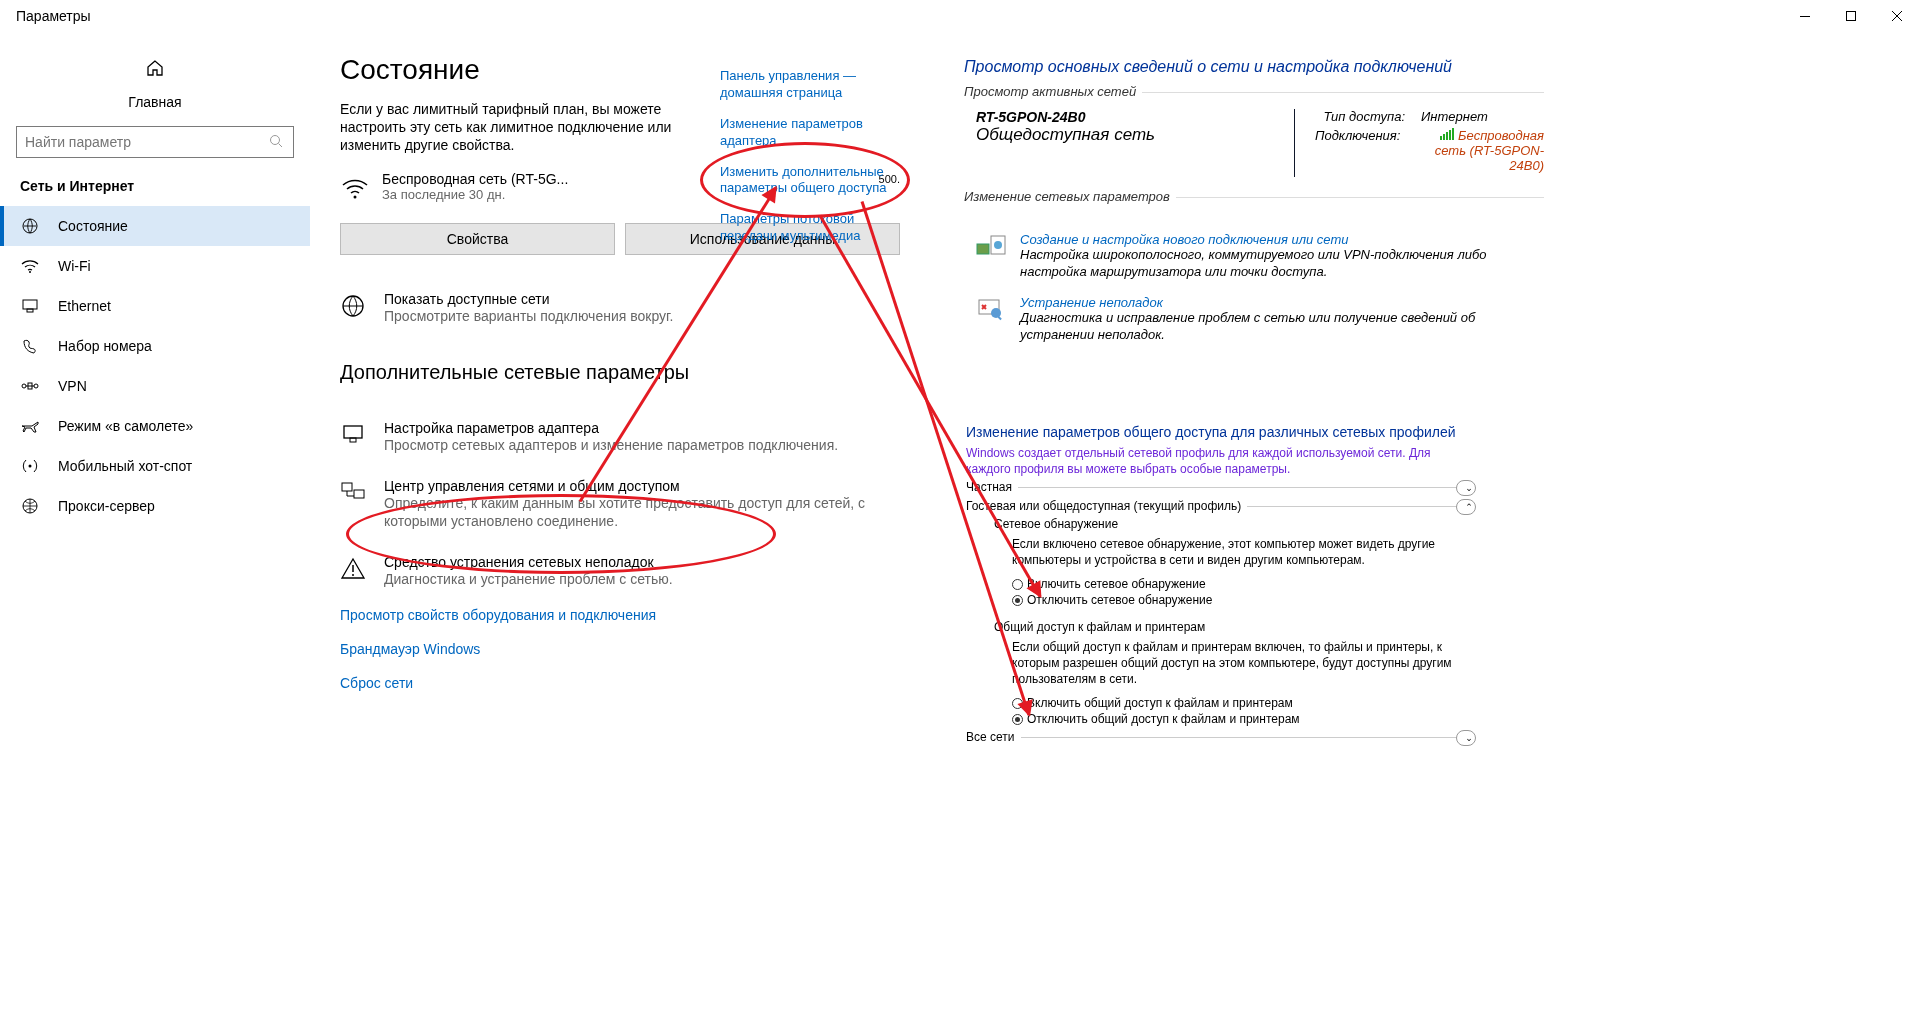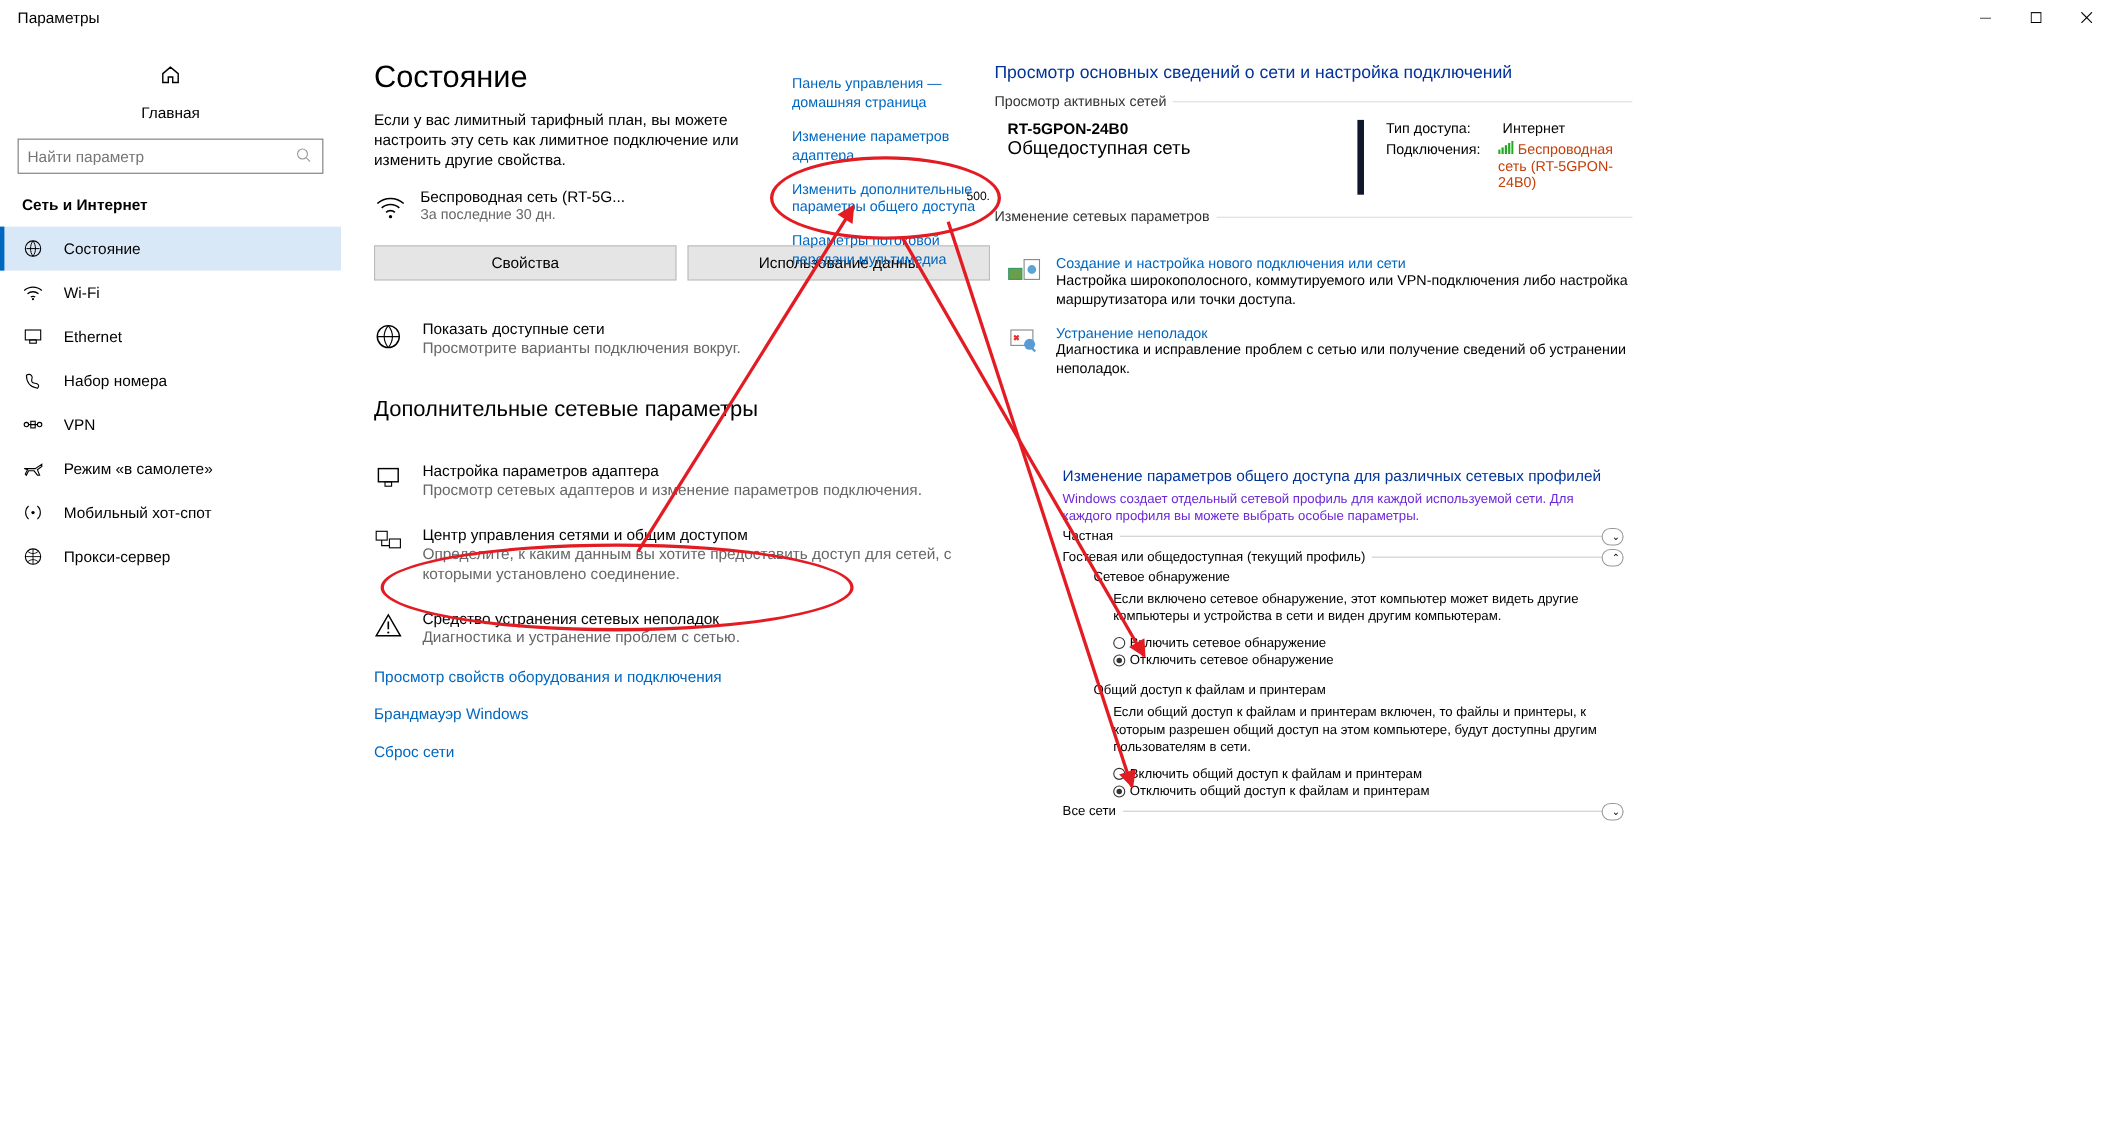--- a/index.html
+++ b/index.html
@@ -41,29 +41,29 @@
 .row-body .row-title { font-size: 14px; }
 .row-body .row-sub { font-size: 14px; color: #666; line-height:1.3; }
 .section-title { font-size: 20px; font-weight: 400; margin-top: 36px; margin-bottom: 14px; }
 .link-text { color: #0067c0; margin-top: 18px; display:block; }
 
 
 .cp-side { position: absolute; left: 720px; top: 68px; width: 180px; }
 .cp-link { color: #0067c0; font-size: 13px; display:block; margin-bottom: 14px; line-height:1.3; }
 
 
-.netcenter { position: absolute; left: 904px; top: 58px; width: 580px; }
+.netcenter { position: absolute; left: 964px; top: 58px; width: 580px; font-style: italic; }
 .nc-title { color: #003399; font-size: 16px; margin-bottom: 16px; }
 .fieldset-row { position: relative; border-top: 1px solid #ddd; padding-top: 10px; margin-bottom: 8px; }
 .fieldset-label { position: absolute; top: -9px; left: 0; background: #fff; padding-right: 6px; font-size: 13px; color: #333; }
 .net-box { display: flex; gap: 20px; padding: 6px 0 12px 12px; }
 .net-left { flex: 1; }
 .net-name { font-weight: 600; font-size: 14px; }
 .net-type { font-size: 17px; }
-.net-right { width: 250px; border-left: 6px solid #0f172a; padding-left: 20px; }
+.net-right { width: 250px; border-left: 1px solid #0f172a; padding-left: 20px; text-align: right; }
 .net-kv { display: flex; gap: 16px; font-size: 13px; margin-bottom: 4px; }
 .net-kv .k { width: 90px; }
 .net-kv .v { color: #c2410c; }
 .sig-icon { display:inline-block; width:14px; height:12px; margin-right:4px; }
 .nc-task { display: flex; gap: 14px; margin-bottom: 14px; padding-left: 12px; }
 .task-icon { width: 30px; height: 26px; }
 .task-title { color: #0067c0; font-size: 13px; }
 .task-sub { font-size: 13px; line-height:1.3; }
 
 

